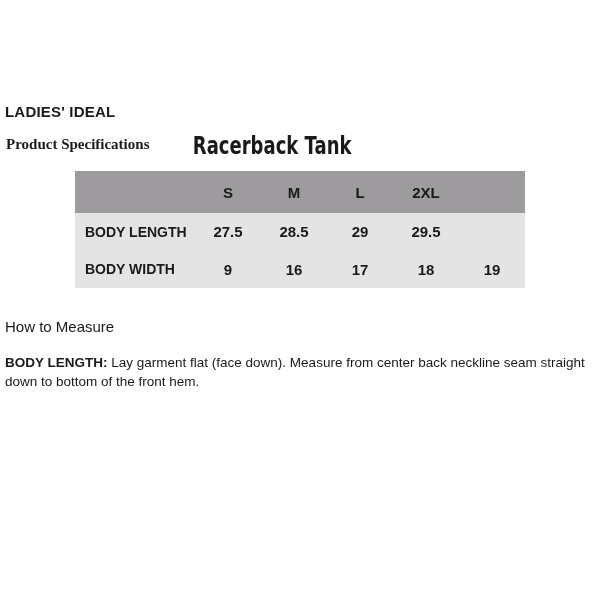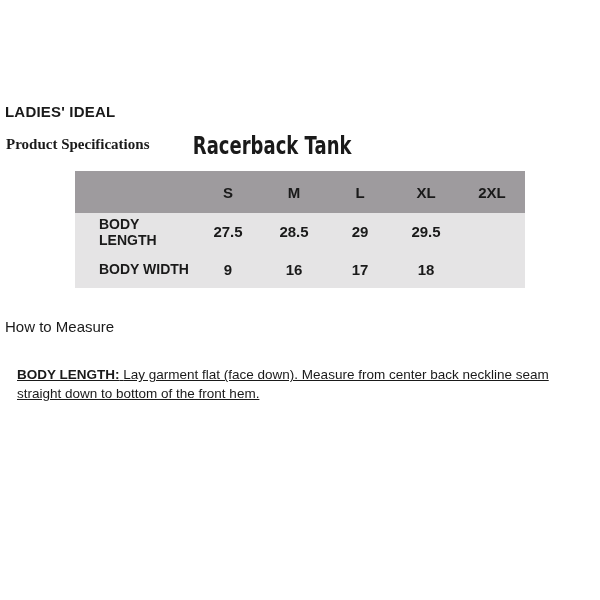--- a/index.html
+++ b/index.html
@@ -43,31 +43,31 @@
   .t-body-row {
     background: var(--table_row_bg, #e5e4e5);
     height: 37.5px;
   }
   .t-cell {
     width: 66px; display: flex; align-items: center; justify-content: center;
     font-weight: bold; font-size: 15px;
   }
   .t-label-cell {
     width: 120px; justify-content: flex-start;
-    padding-left: 24px; font-size: 14px;
+    padding-left: 10px; font-size: 14px;
   }
   .measure-heading {
     position: absolute; left: 5px; top: 318px;
     font-size: 15px; font-weight: normal;
   }
   .measure-body {
     position: absolute; left: 5px; top: 353px; width: 592px;
     font-size: 13.5px; line-height: 19px;
   }
-  .measure-body p { margin: 12px; text-decoration: underline; }
+  .measure-body p { margin: 0; }
   .measure-term { font-weight: bold; }
 </style>
 </head>
 <body>
 
 <div>
 
   <div class="brand">LADIES' IDEAL</div>
 
   <div class="section-label">Product Specifications</div>
@@ -75,38 +75,38 @@
   <div class="product-title-wrap">
     <span class="product-title">Racerback Tank</span>
   </div>
 
   <div class="spec-table">
     <div class="t-row t-head">
       <div class="t-cell t-label-cell"></div>
       <div class="t-cell">S</div>
       <div class="t-cell">M</div>
       <div class="t-cell">L</div>
-      <div class="t-cell">XL</div>
       <div class="t-cell">2XL</div>
     </div>
 
     <div class="t-row t-body-row">
       <div class="t-cell t-label-cell">BODY LENGTH</div>
       <div class="t-cell">27.5</div>
       <div class="t-cell">28.5</div>
       <div class="t-cell">29</div>
       <div class="t-cell">29.5</div>
     </div>
 
     <div class="t-row t-body-row">
       <div class="t-cell t-label-cell">BODY WIDTH</div>
       <div class="t-cell">9</div>
       <div class="t-cell">16</div>
       <div class="t-cell">17</div>
       <div class="t-cell">18</div>
+      <div class="t-cell">19</div>
     </div>
   </div>
 
   <div class="measure-heading">How to Measure</div>
 
   <div class="measure-body">
     <p><span class="measure-term">BODY LENGTH:</span> <span>Lay garment flat (face down). Measure from center back neckline seam straight down to bottom of the front hem.</span></p>
   </div>
 
 </div>

